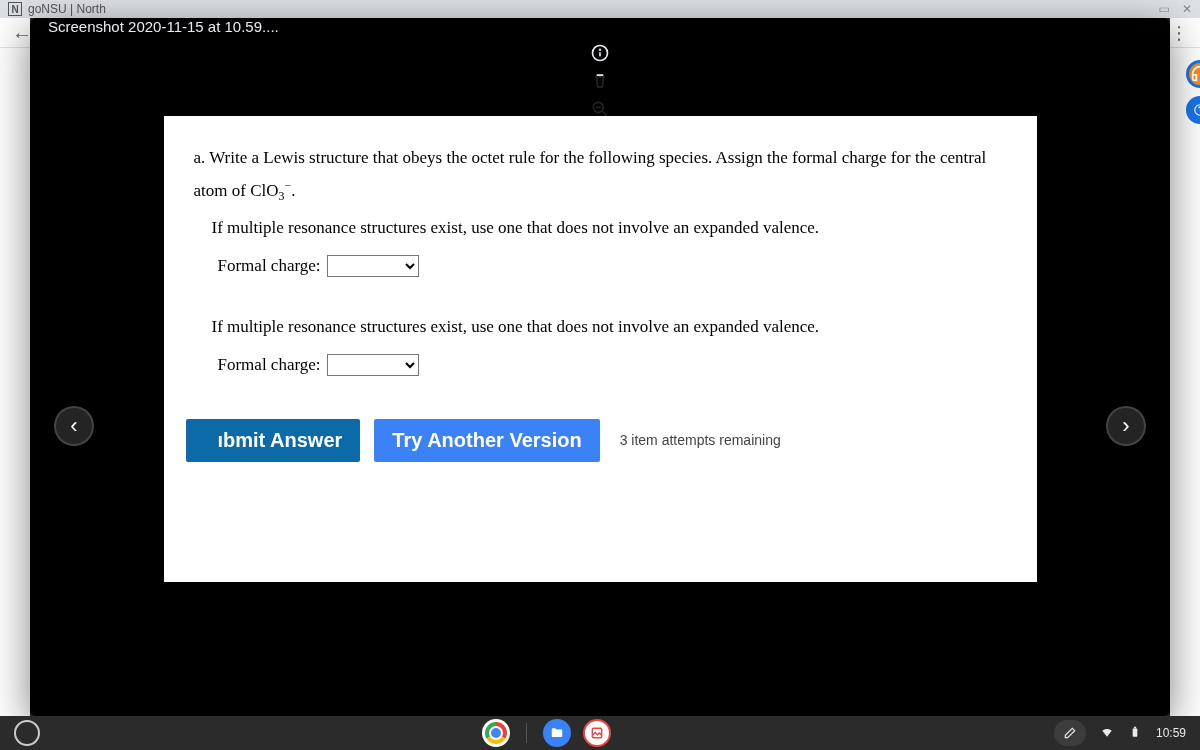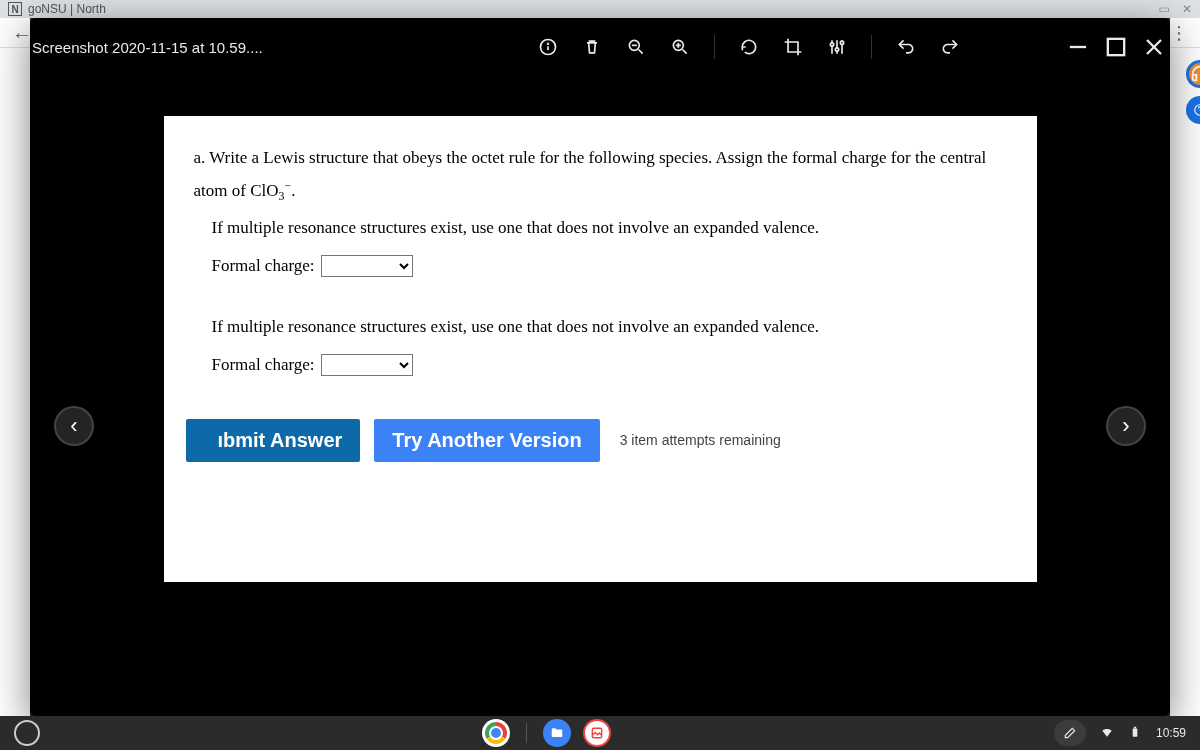--- a/index.html
+++ b/index.html
@@ -92,23 +92,24 @@
       flex-direction: column;
       box-shadow: 0 10px 40px rgba(0,0,0,0.5);
       z-index: 10;
     }
     
     .viewer-header {
       height: 58px;
       background: rgba(0,0,0,0.85);
       display: flex;
       align-items: center;
-      padding: 0 2px;
+      padding: 0 18px;
       color: #e8eaed;
       gap: 8px;
+      flex-direction: column;
     }
     .viewer-title {
       font-size: 15px;
       color: #e8eaed;
       margin-right: auto;
     }
     .viewer-icon-btn {
       width: 36px;
       height: 36px;
       display: flex;
@@ -184,21 +185,21 @@
     }
     
     .question { margin-bottom: 28px; }
     .q-label { display: inline; }
     .q-text { display: inline; }
     .q-line2 { margin-left: 18px; margin-top: 4px; }
     .formula sub { font-size: 0.7em; vertical-align: sub; }
     .formula sup { font-size: 0.7em; vertical-align: super; }
     
     .formal-charge-row {
-      margin-left: 18px;
+      margin-left: 24px;
       margin-top: 6px;
       display: flex;
       align-items: center;
       gap: 6px;
     }
     .fc-select {
       width: 92px;
       height: 22px;
       border: 1px solid #767676;
       background: #fff;

